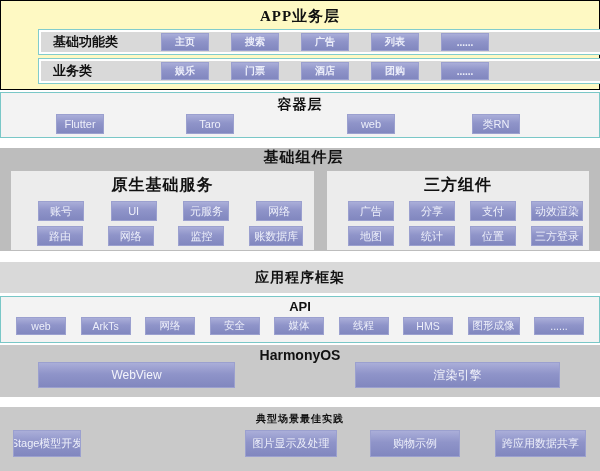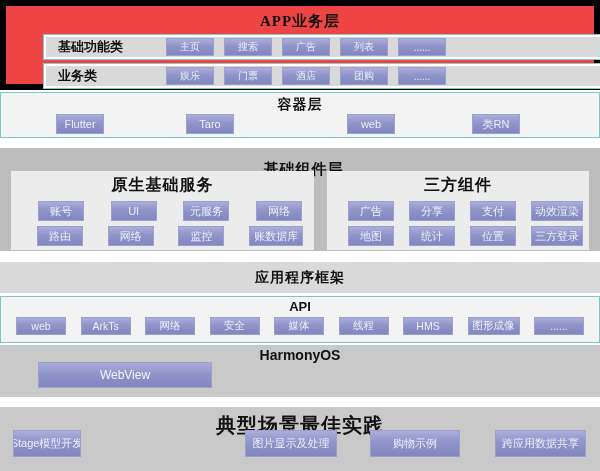--- a/index.html
+++ b/index.html
@@ -9,53 +9,53 @@
   }
   .sec{position:absolute;left:0;right:0;box-sizing:border-box;}
   .sec-title{
     text-align:center;font-weight:bold;color:#111;
     font-family:"Liberation Serif","DejaVu Serif",serif;
     font-size:15px;letter-spacing:1px;
   }
   .sec-title.sans{font-family:"Liberation Sans","DejaVu Sans",sans-serif;letter-spacing:0;}
 
   
-  .app-layer{top:0;height:90px;background:#ef4444;border:6px solid #000000;}
+  .app-layer{top:0;height:90px;background:#fef9c3;border:1px solid #000000;}
   .app-layer .sec-title{padding-top:6px;}
   .app-row{
     position:absolute;left:37px;width:568px;height:26px;
     border:1px solid #82cccc;background:#ffffff;padding:2px;box-sizing:border-box;
   }
   .app-row.r1{top:28px;}
   .app-row.r2{top:57px;}
   .app-row-inner{background:#d9d9d9;height:100%;display:flex;align-items:center;}
   .row-label{
     width:104px;padding-left:12px;font-weight:bold;font-size:13px;color:#111;
     font-family:"Liberation Serif","DejaVu Serif",serif;white-space:nowrap;
   }
-  .row-items{display:flex;gap:10px;margin-left:4px;}
+  .row-items{display:flex;gap:22px;margin-left:4px;font-weight:bold;}
 
   
   .btn{
     background:linear-gradient(180deg,#aaaed9 0%,#8f94c9 45%,#8187bf 100%);
     border:1px solid #9ba0cf;color:#edeffa;
     font-size:11px;text-align:center;box-sizing:border-box;
     display:flex;align-items:center;justify-content:center;
     white-space:nowrap;overflow:hidden;
   }
   .btn.sm{width:48px;height:18px;font-size:10px;}
 
   
   .container-layer{top:92px;height:46px;background:#f3f3f3;border:1px solid #79c7c7;}
   .container-layer .sec-title{padding-top:3px;font-size:14px;}
   .container-layer .btn{position:absolute;top:21px;height:20px;width:48px;}
 
   
   .components-layer{top:148px;height:103px;background:#bdbdbd;}
-  .components-layer .sec-title{padding-top:12px;margin-left:7px;}
+  .components-layer .sec-title{padding-top:0;margin-left:7px;}
   .panels{position:absolute;top:23px;left:11px;right:11px;display:flex;gap:13px;}
   .panel{background:#ececec;height:79px;box-sizing:border-box;}
   .panel.left{width:303px;}
   .panel.right{width:262px;}
   .panel-title{
     text-align:center;font-weight:bold;font-size:16px;color:#111;padding-top:4px;
     font-family:"Liberation Serif","DejaVu Serif",serif;letter-spacing:1px;
   }
   .panel-row{display:flex;justify-content:space-around;align-items:center;margin-top:5px;padding:0 6px;}
   .panel-row .btn{min-width:46px;height:20px;padding:8px 4px;margin-left:15px;}
@@ -67,26 +67,26 @@
   
   .api-layer{top:296px;height:47px;background:#f3f3f3;border:1px solid #79c7c7;}
   .api-layer .sec-title{padding-top:2px;font-size:13px;}
   .api-items{display:flex;justify-content:space-between;padding:3px 15px 0 15px;}
   .api-items .btn{min-width:50px;height:18px;padding:0 4px;font-size:10.5px;}
 
   
   .harmony-layer{top:345px;height:52px;background:#c9c9c9;}
   .harmony-layer .sec-title{padding-top:2px;font-size:14px;}
   .harmony-layer .btn{position:absolute;height:26px;font-size:12px;color:#f4f5fc;}
-  .btn.webview{left:38px;width:174px;top:17px;}
+  .btn.webview{left:38px;width:197px;top:17px;}
   .btn.render-engine{left:355px;width:205px;top:17px;}
 
   
   .practices-layer{top:407px;height:64px;background:#c9c9c9;}
-  .practices-layer .sec-title{padding-top:5px;font-size:20px;}
+  .practices-layer .sec-title{padding-top:5px;font-size:10px;}
   .practices-layer .btn{position:absolute;top:23px;height:27px;font-size:11px;padding:0 3px;}
   .p0{left:13px;width:68px;}
   .p1{left:123px;width:91px;}
   .p2{left:245px;width:92px;}
   .p3{left:370px;width:90px;}
   .p4{left:495px;width:91px;}
 </style>
 </head>
 <body>
 
@@ -182,20 +182,21 @@
     <div class="btn">线程</div>
     <div class="btn">HMS</div>
     <div class="btn">图形成像</div>
     <div class="btn">......</div>
   </div>
 </div>
 
 <div class="sec harmony-layer">
   <div class="sec-title sans">HarmonyOS</div>
   <div class="btn webview">WebView</div>
+  <div class="btn render-engine">渲染引擎</div>
 </div>
 
 <div class="sec practices-layer">
   <div class="sec-title">典型场景最佳实践</div>
   <div class="btn p0">Stage模型开发</div>
   <div class="btn p2">图片显示及处理</div>
   <div class="btn p3">购物示例</div>
   <div class="btn p4">跨应用数据共享</div>
 </div>
 

